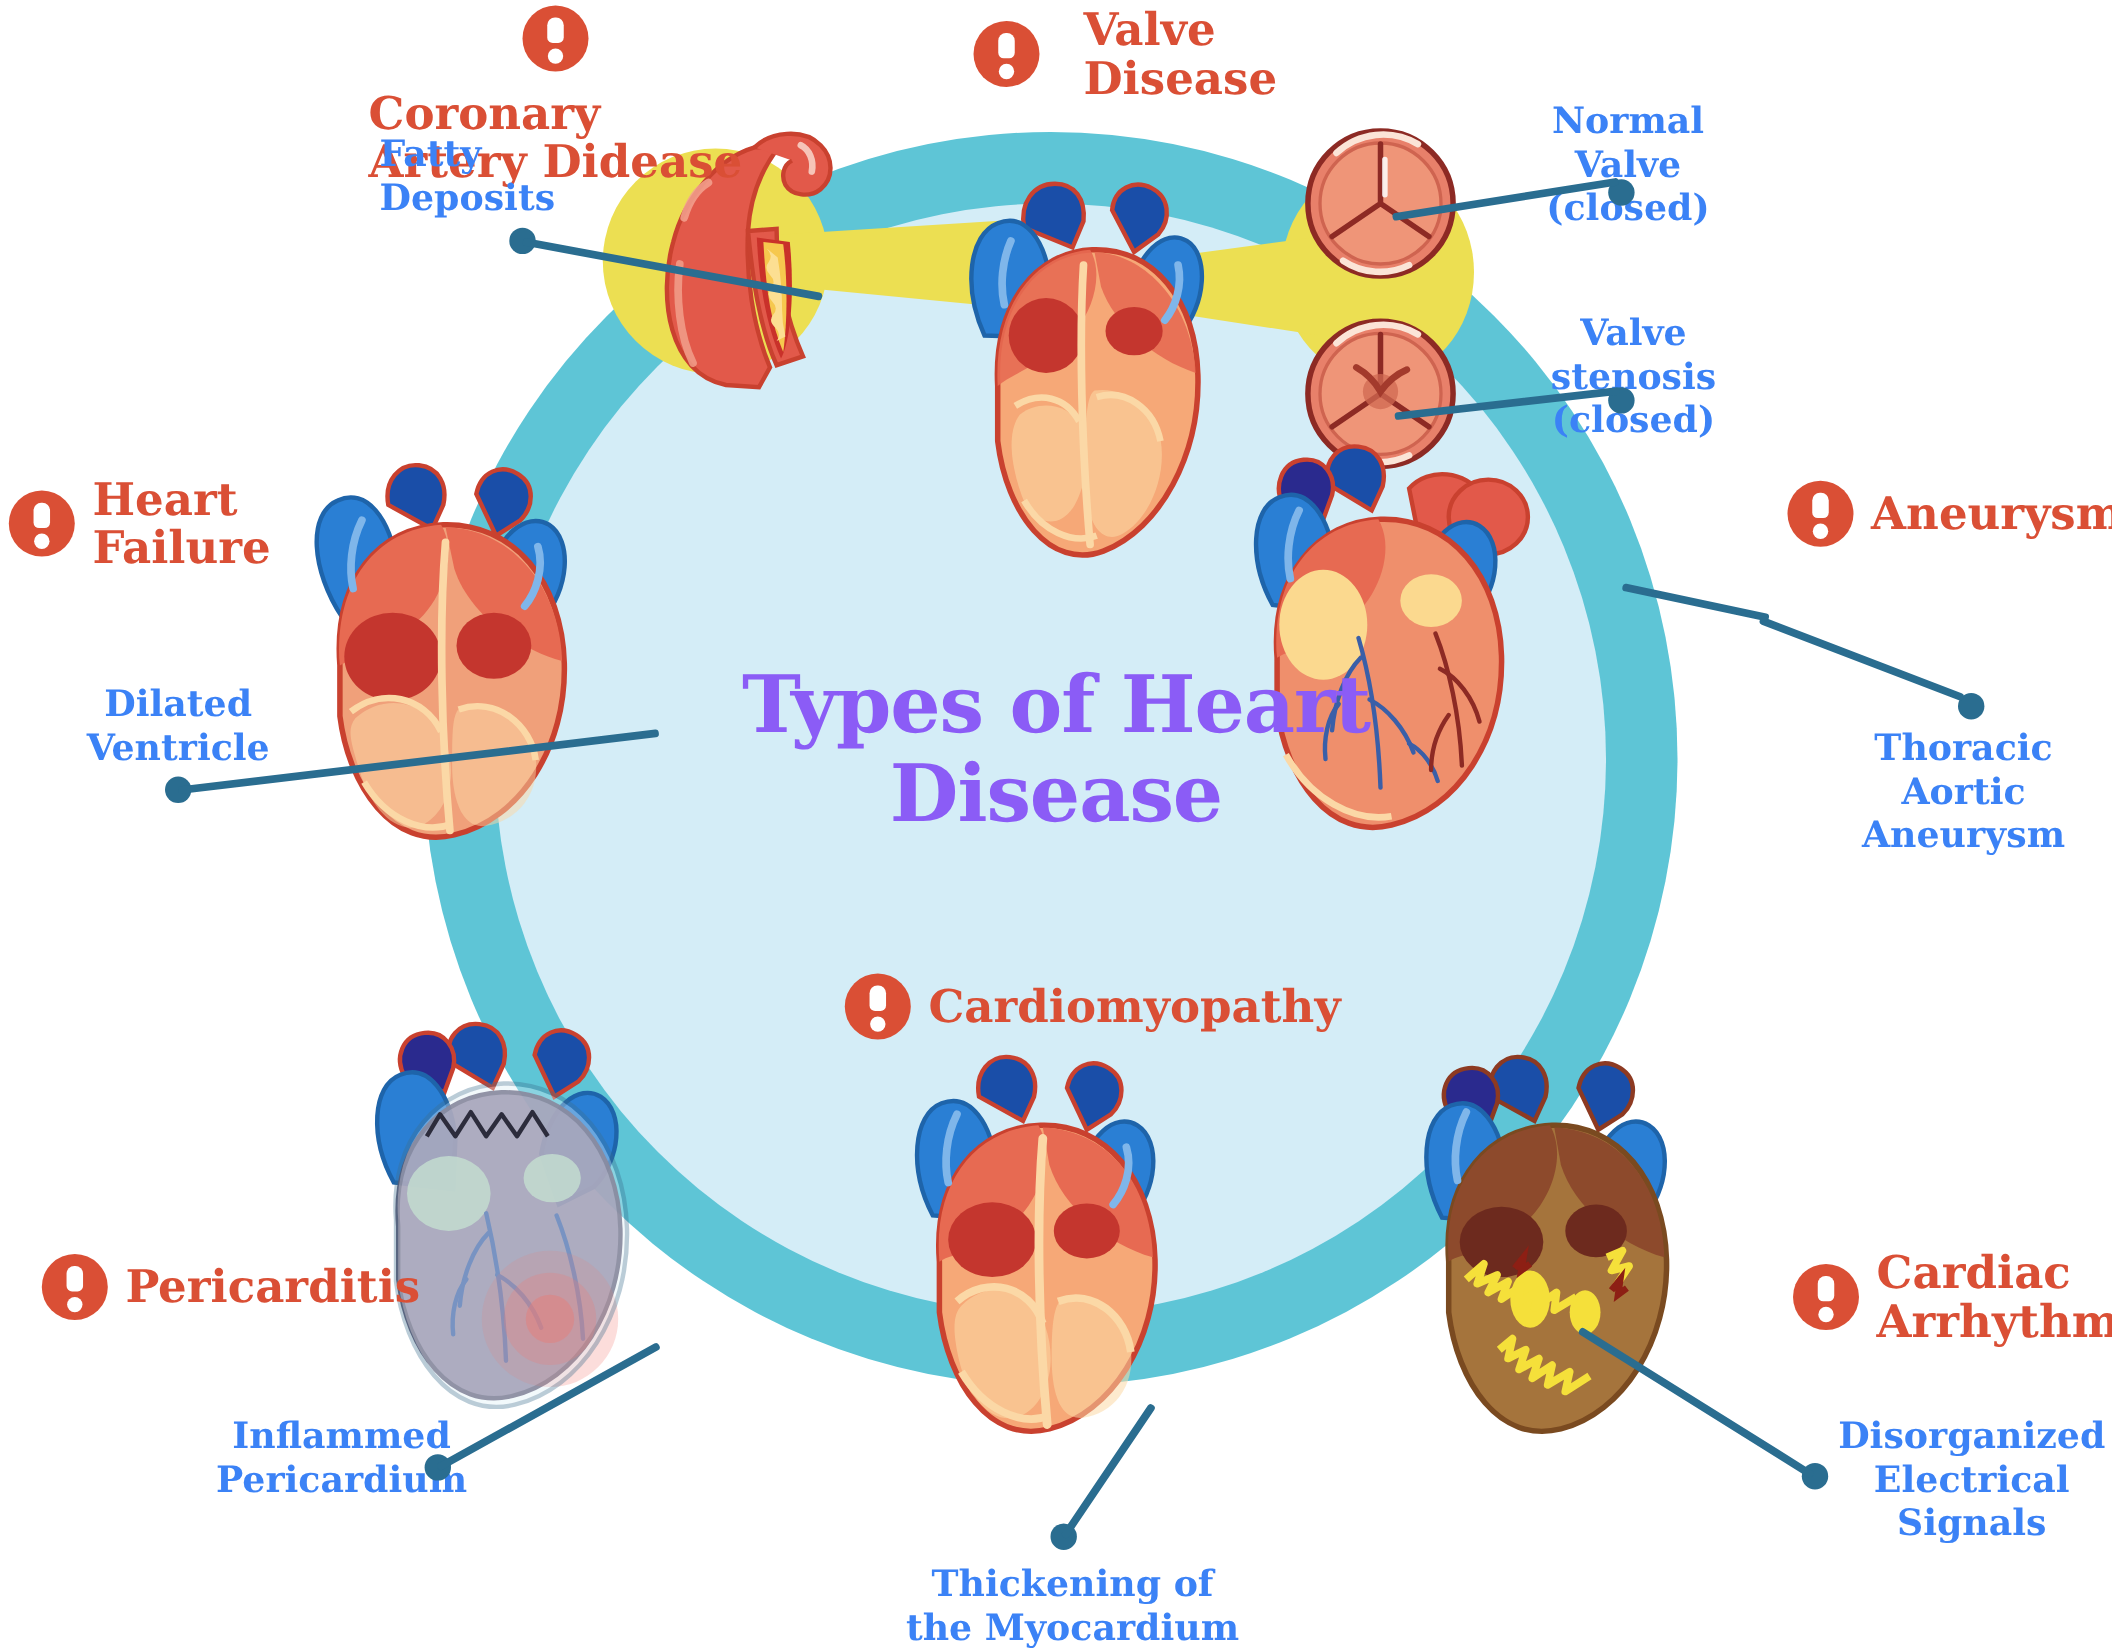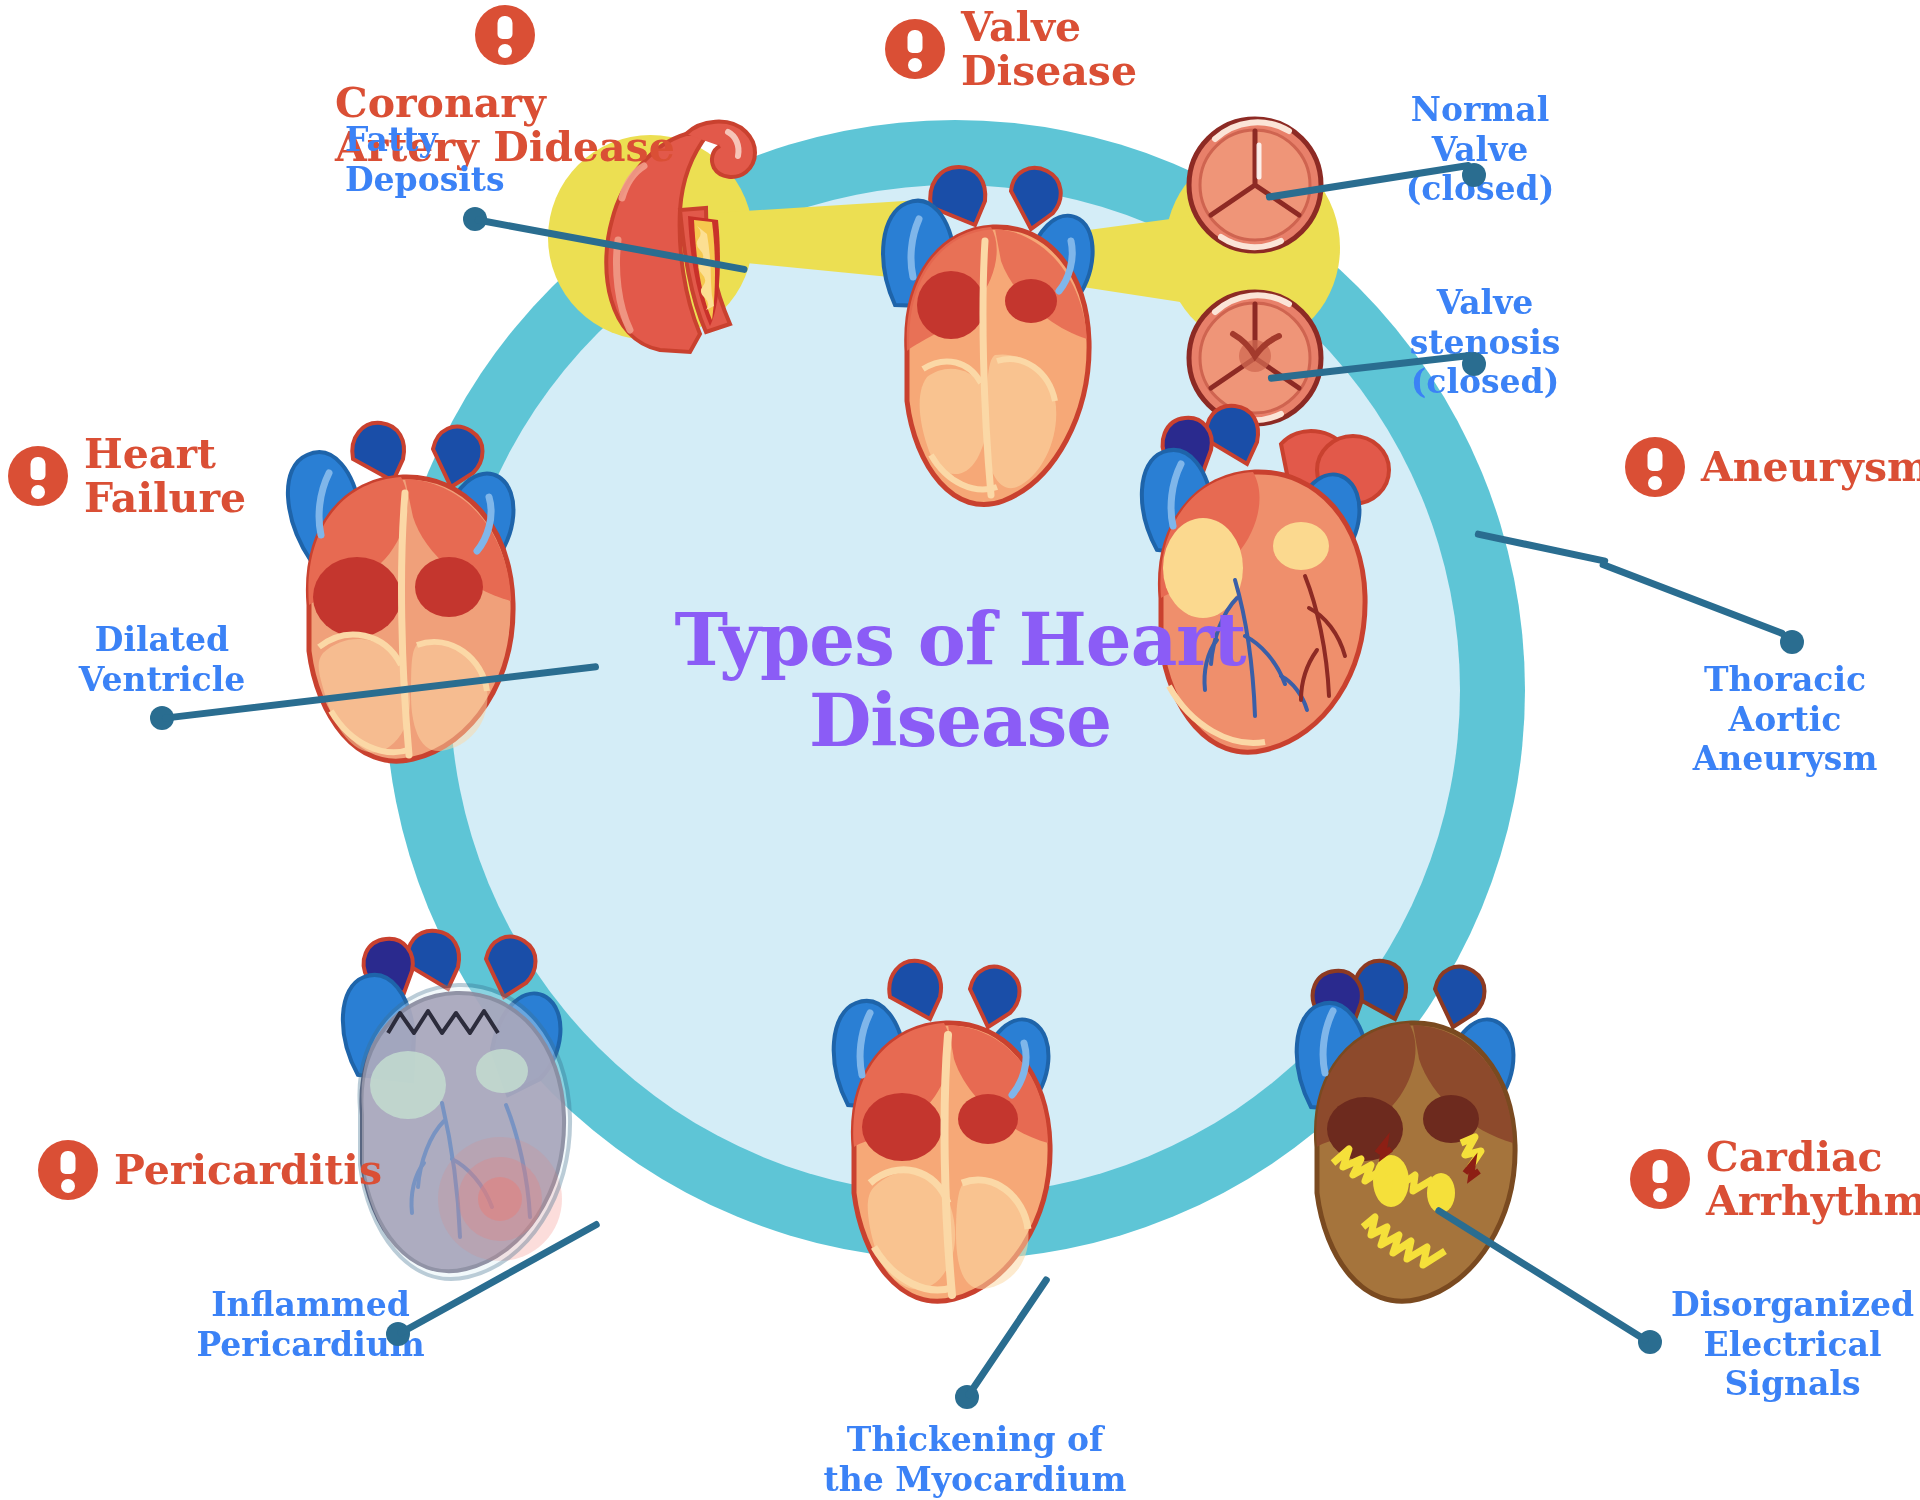--- a/index.html
+++ b/index.html
@@ -274,40 +274,44 @@
   </div>
 
   <div class="disease" style="left:335px;top:5px;flex-direction:column;">
     <span class="bang"></span>
     <span class="dname" style="white-space:pre-line;">Coronary
 Artery Didease</span>
   </div>
 
   <div class="disease" style="left:885px;top:5px;">
     <span class="bang"></span>
-    <span class="dname" style="white-space:pre-line;">Valve
+    <span class="dname" style="white-space:pre-line;margin-left:24px;">Valve
 Disease</span>
   </div>
 
   <div class="disease" style="left:8px;top:432px;">
     <span class="bang"></span>
     <span class="dname" style="white-space:pre-line;">Heart
 Failure</span>
   </div>
 
   <div class="disease" style="left:1625px;top:437px;">
     <span class="bang"></span>
     <span class="dname" style="white-space:pre-line;">Aneurysm</span>
   </div>
 
   <div class="disease" style="left:38px;top:1140px;">
     <span class="bang"></span>
     <span class="dname" style="white-space:pre-line;">Pericarditis</span>
   </div>
 
+  <div class="disease" style="left:768px;top:885px;">
+    <span class="bang"></span>
+    <span class="dname" style="white-space:pre-line;">Cardiomyopathy</span>
+  </div>
 
   <div class="disease" style="left:1630px;top:1135px;">
     <span class="bang"></span>
     <span class="dname" style="white-space:pre-line;">Cardiac
 Arrhythmia</span>
   </div>
 
   <div class="center-title">
     <div>Types of Heart</div>
     <div>Disease</div>

